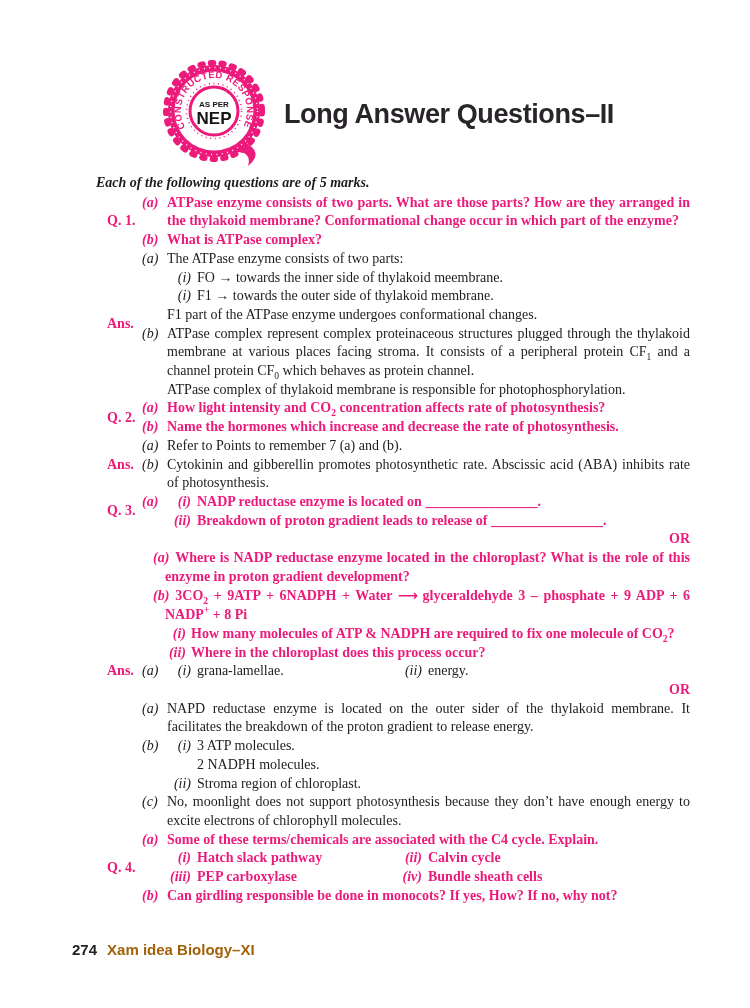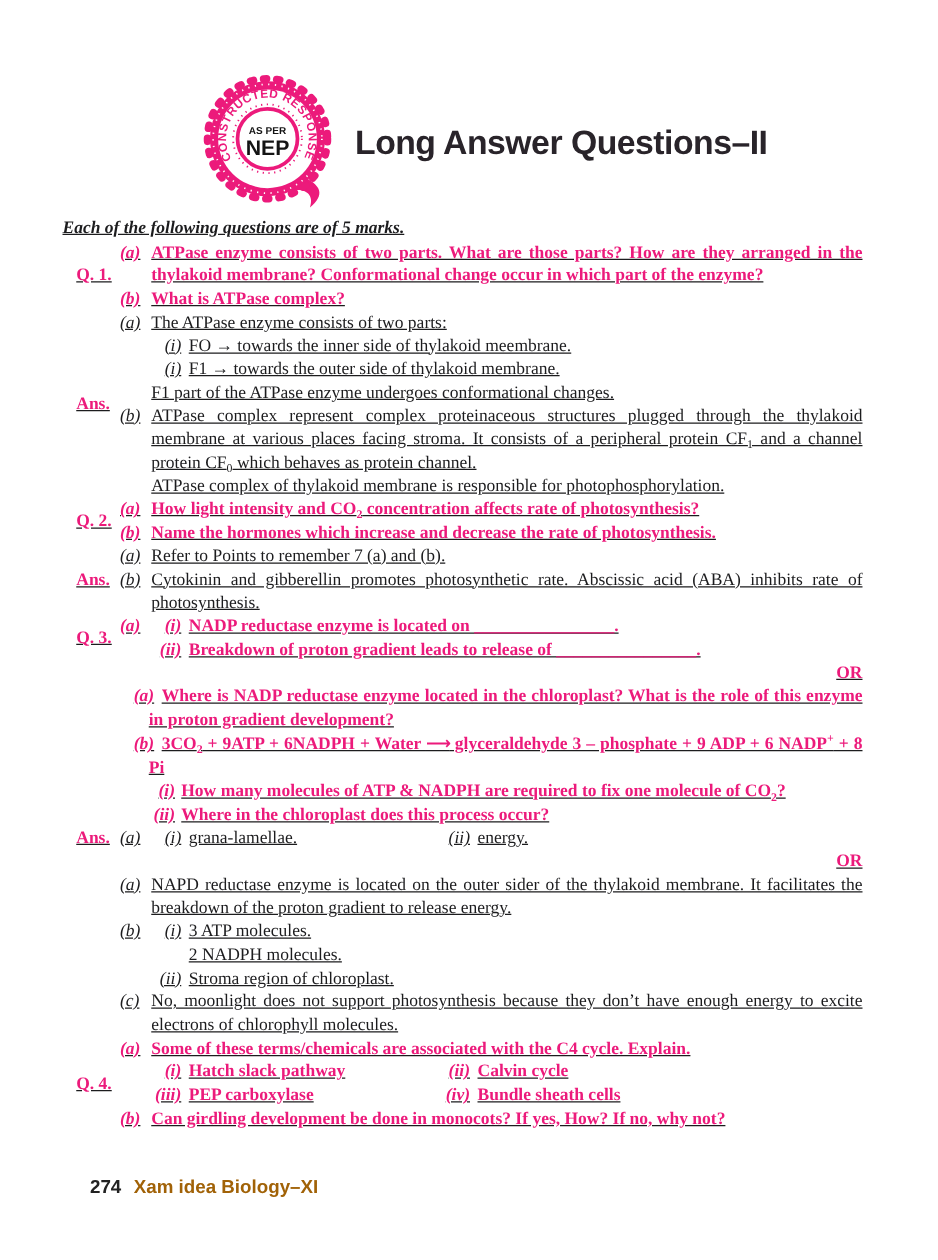--- a/index.html
+++ b/index.html
@@ -4,21 +4,21 @@
 <style>
   html,body{margin:0;padding:0;background:#ffffff;}
   .page{position:relative;width:750px;height:1008px;background:#ffffff;overflow:hidden;
         font-family:"Liberation Serif","DejaVu Serif",serif;color:#1c1c1e;}
   
   .header{display:flex;align-items:center;justify-content:center;gap:14px;
           padding-top:60px;margin-left:22px;height:108px;}
   .title{font-family:"Liberation Sans","DejaVu Sans",sans-serif;font-weight:bold;
          font-size:27px;color:#29242a;letter-spacing:-0.4px;margin:0;}
   
-  .content{margin:6px 60px 0 50px;font-size:14px;line-height:18.7px;text-decoration:underline;}
+  .content{margin:6px 60px 0 96px;font-size:14px;line-height:18.7px;}
   .intro{font-weight:bold;font-style:italic;margin:0 0 1px 0;}
   .row{display:flex;align-items:center;}
   .ql{flex:none;width:46px;padding-left:11px;box-sizing:border-box;
       font-weight:bold;color:var(--pink);}
   .body{flex:1;min-width:0;}
   .prow{display:flex;align-items:flex-start;}
   .pl{flex:none;width:25px;font-style:italic;}
   .qpl{color:var(--pink);font-weight:bold;}
   .txt{flex:1;min-width:0;}
   .qt{color:var(--pink);font-weight:bold;}
@@ -255,21 +255,21 @@
               </div>
               <div class="col2">
                 <span class="sl">(iv)</span>
                 <span>Bundle sheath cells</span>
               </div>
             </div>
           </div>
         </div>
         <div class="prow">
           <span class="pl qpl">(b)</span>
-          <div class="txt qt">Can girdling development be done in monocots? If yes, How? If no, why not?</div>
+          <div class="txt qt">Can girdling responsible be done in monocots? If yes, How? If no, why not?</div>
         </div>
       </div>
     </div>
 
   </div>
 
   <div class="footer">
     <span class="pagenum">274</span>
     <span class="booktitle">Xam idea Biology–XI</span>
   </div>

